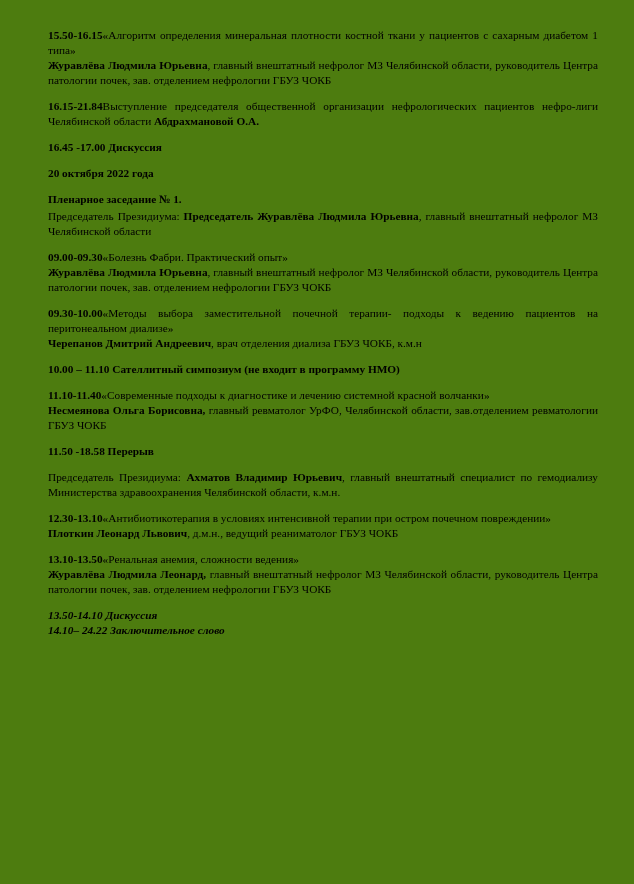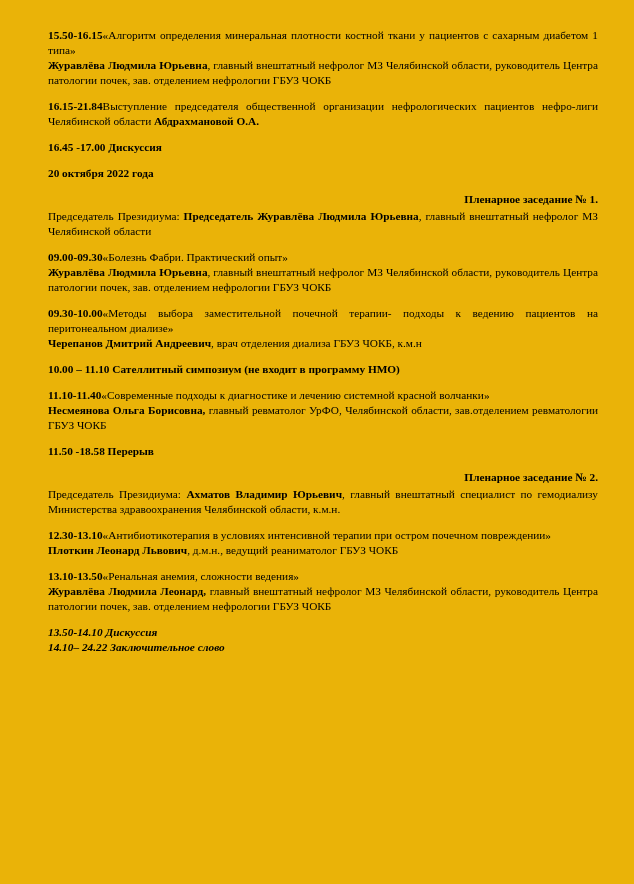--- a/index.html
+++ b/index.html
@@ -11,33 +11,32 @@
     width: 634px;
     height: 884px;
     font-family: "Liberation Serif", serif;
     color: #000000;
   }
   #page {
     width: 634px;
     height: 884px;
     box-sizing: border-box;
     padding: 28px 36px 0 48px;
-    background: #eab308;
+    background: #4d7c0f;
     position: relative;
   }
   .block {
     margin: 0 0 11px 0;
     font-size: 11.3px;
     line-height: 1.33;
     text-align: justify;
     text-justify: inter-word;
   }
   .block.tight {
     margin-bottom: 2px;
-    text-align: right;
   }
   .b {
     font-weight: bold;
   }
   .line {
     display: block;
     font-style: italic;
   }
   
   .just {
@@ -92,23 +91,20 @@
 
   <p class="block just">
     <span class="b">11.10-11.40</span><span>«Современные подходы к диагностике и лечению системной красной волчанки»</span><br>
     <span class="b">Несмеянова Ольга Борисовна,</span><span> главный ревматолог УрФО, Челябинской области, зав.отделением ревматологии ГБУЗ ЧОКБ</span>
   </p>
 
   <p class="block nojust">
     <span class="b">11.50 -18.58 Перерыв</span>
   </p>
 
-  <p class="block nojust tight">
-    <span class="b">Пленарное заседание № 2.</span>
-  </p>
   <p class="block just">
     <span> Председатель Президиума: </span><span class="b">Ахматов Владимир Юрьевич</span><span>, главный внештатный специалист по гемодиализу Министерства здравоохранения Челябинской области, к.м.н.</span>
   </p>
 
   <p class="block just">
     <span class="b">12.30-13.10</span><span>«Антибиотикотерапия в условиях интенсивной терапии при остром почечном повреждении»</span><br>
     <span class="b">Плоткин Леонард Львович</span><span>, д.м.н., ведущий реаниматолог ГБУЗ ЧОКБ</span>
   </p>
 
   <p class="block just">

